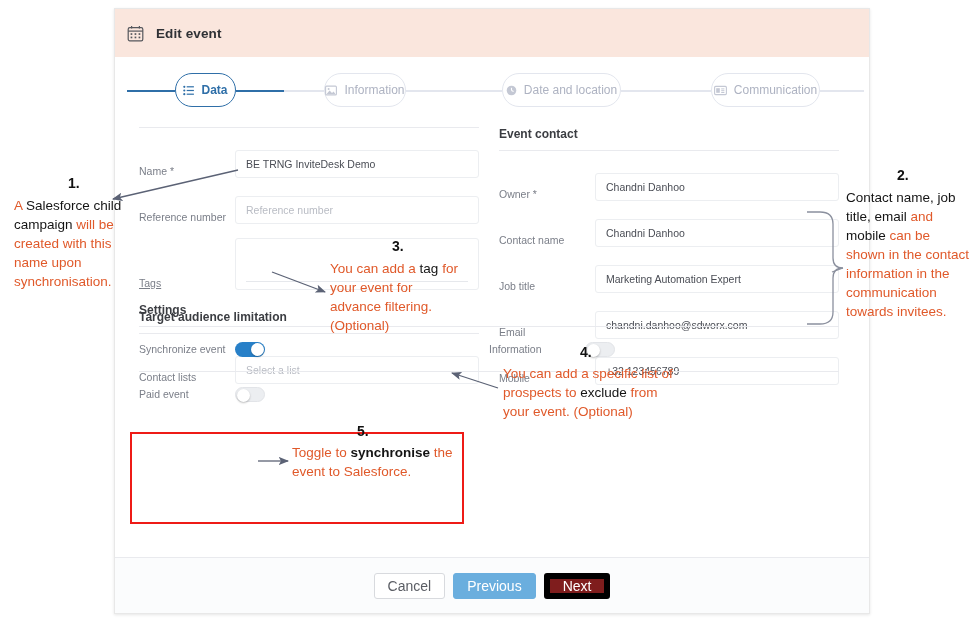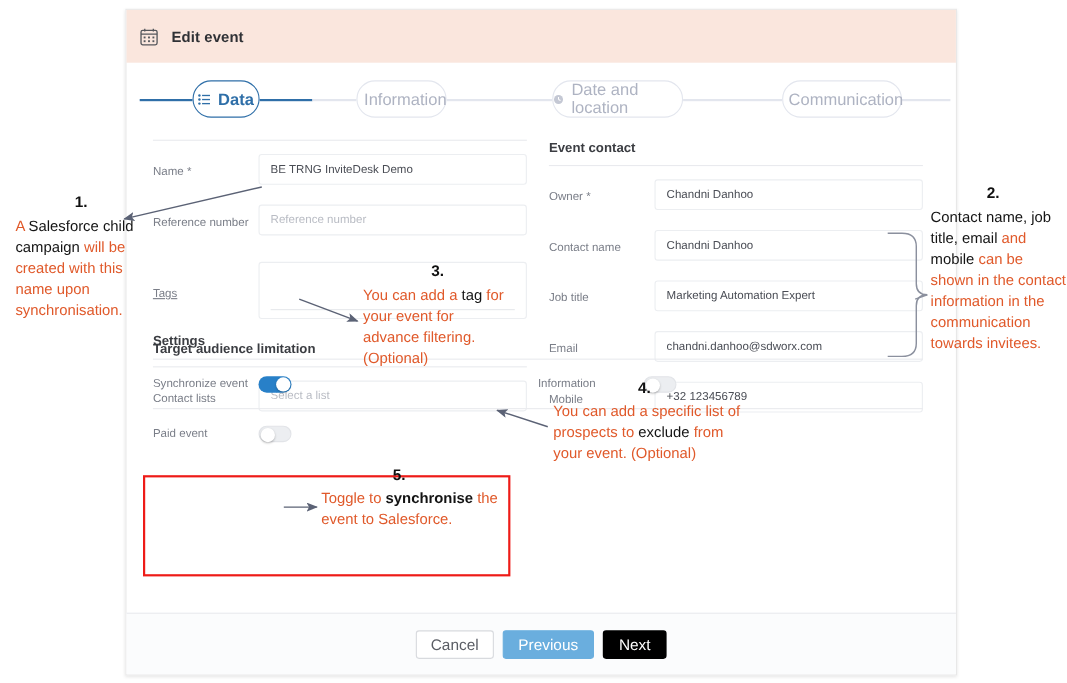--- a/index.html
+++ b/index.html
@@ -38,38 +38,38 @@
     position:absolute;left:0;top:48px;width:100%;height:66px;
   }
   .stepline{
     position:absolute;top:33px;height:1.6px;
   }
   .step{
     position:absolute;top:16px;height:34px;
     border-radius:17px;background:#fff;
     display:flex;align-items:center;justify-content:center;
     box-sizing:border-box;
-    font-size:15px;
+    font-size:12px;
   }
   .step.active{border:1.6px solid #2f6fa8;color:#2f6fa8;font-weight:bold;}
   .step.idle{border:1px solid #e3e6ee;color:#aeb3c2;font-weight:normal;}
   .step svg{display:block;margin-right:7px;}
 
   
   .col{position:absolute;top:118px;}
   .col-left{left:24px;width:340px;}
   .col-right{left:384px;width:340px;}
 
   .sec-title{
     font-size:12px;font-weight:bold;color:#3b3d42;
     padding-bottom:9px;
   }
   .sec-rule{height:1px;background:#e9eaee;margin-bottom:4px;}
 
-  .frow{display:flex;align-items:flex-start;min-height:38px;padding-top:8px;}
+  .frow{display:flex;align-items:flex-end;min-height:38px;padding-top:8px;}
   .flabel{
     width:96px;flex:0 0 96px;
     font-size:10.5px;color:#7a7e88;line-height:14px;
     padding-top:9px;
   }
   .fctrl{flex:1;}
   .finput{
     height:28px;border:1px solid #eceef1;border-radius:3px;background:#fff;
     display:flex;align-items:center;padding:0 10px;
     font-size:10.5px;color:#4a4d55;box-sizing:border-box;
@@ -101,21 +101,21 @@
     position:absolute;left:0;bottom:0;width:100%;height:56px;
     background:#fbfcfd;border-top:1px solid #e9eaee;
     display:flex;align-items:center;justify-content:center;gap:8px;
     box-sizing:border-box;
   }
   .btn{height:26px;min-width:52px;border-radius:3px;font-size:14px;
        display:flex;align-items:center;justify-content:center;padding:0 13px;
        box-sizing:border-box;cursor:pointer;}
   .btn-cancel{background:#fff;border:1px solid #d8dade;color:#5a5d64;}
   .btn-prev{background:#6aaede;border:1px solid #6aaede;color:#fff;}
-  .btn-next{background:#000000;border:2px solid #000000;color:#fff;}
+  .btn-next{background:#7f1d1d;border:6px solid #000000;color:#fff;}
 
   
   .anno{position:absolute;font-size:13.5px;line-height:19px;color:#e0592a;}
   .anno .k{color:#141414;}
   .anno .b{font-weight:bold;color:#141414;}
   .anno-num{position:absolute;font-size:14px;font-weight:bold;color:#111;}
   .redbox{
     position:absolute;left:130px;top:432px;width:334px;height:92px;
     border:2px solid #ee1b17;box-sizing:border-box;
   }

